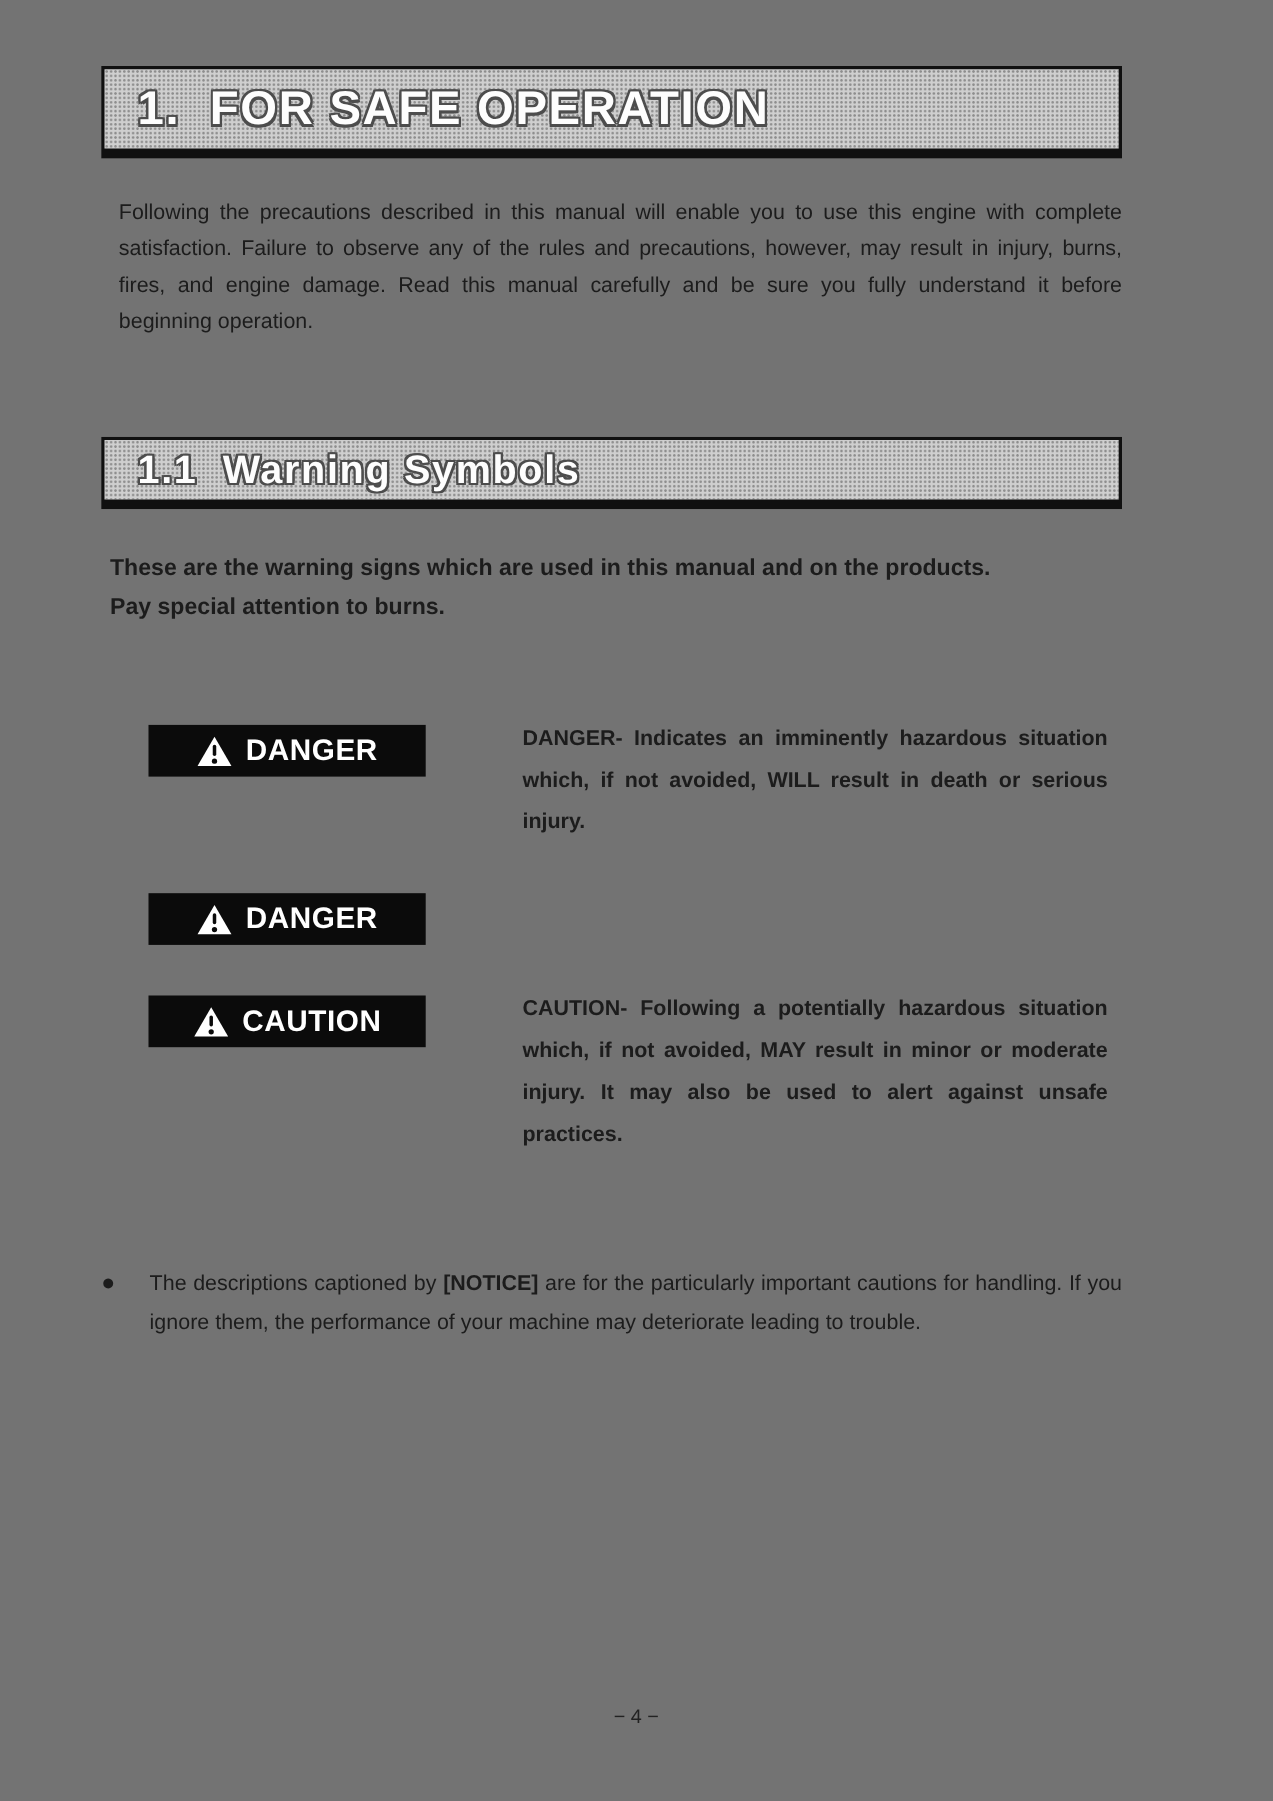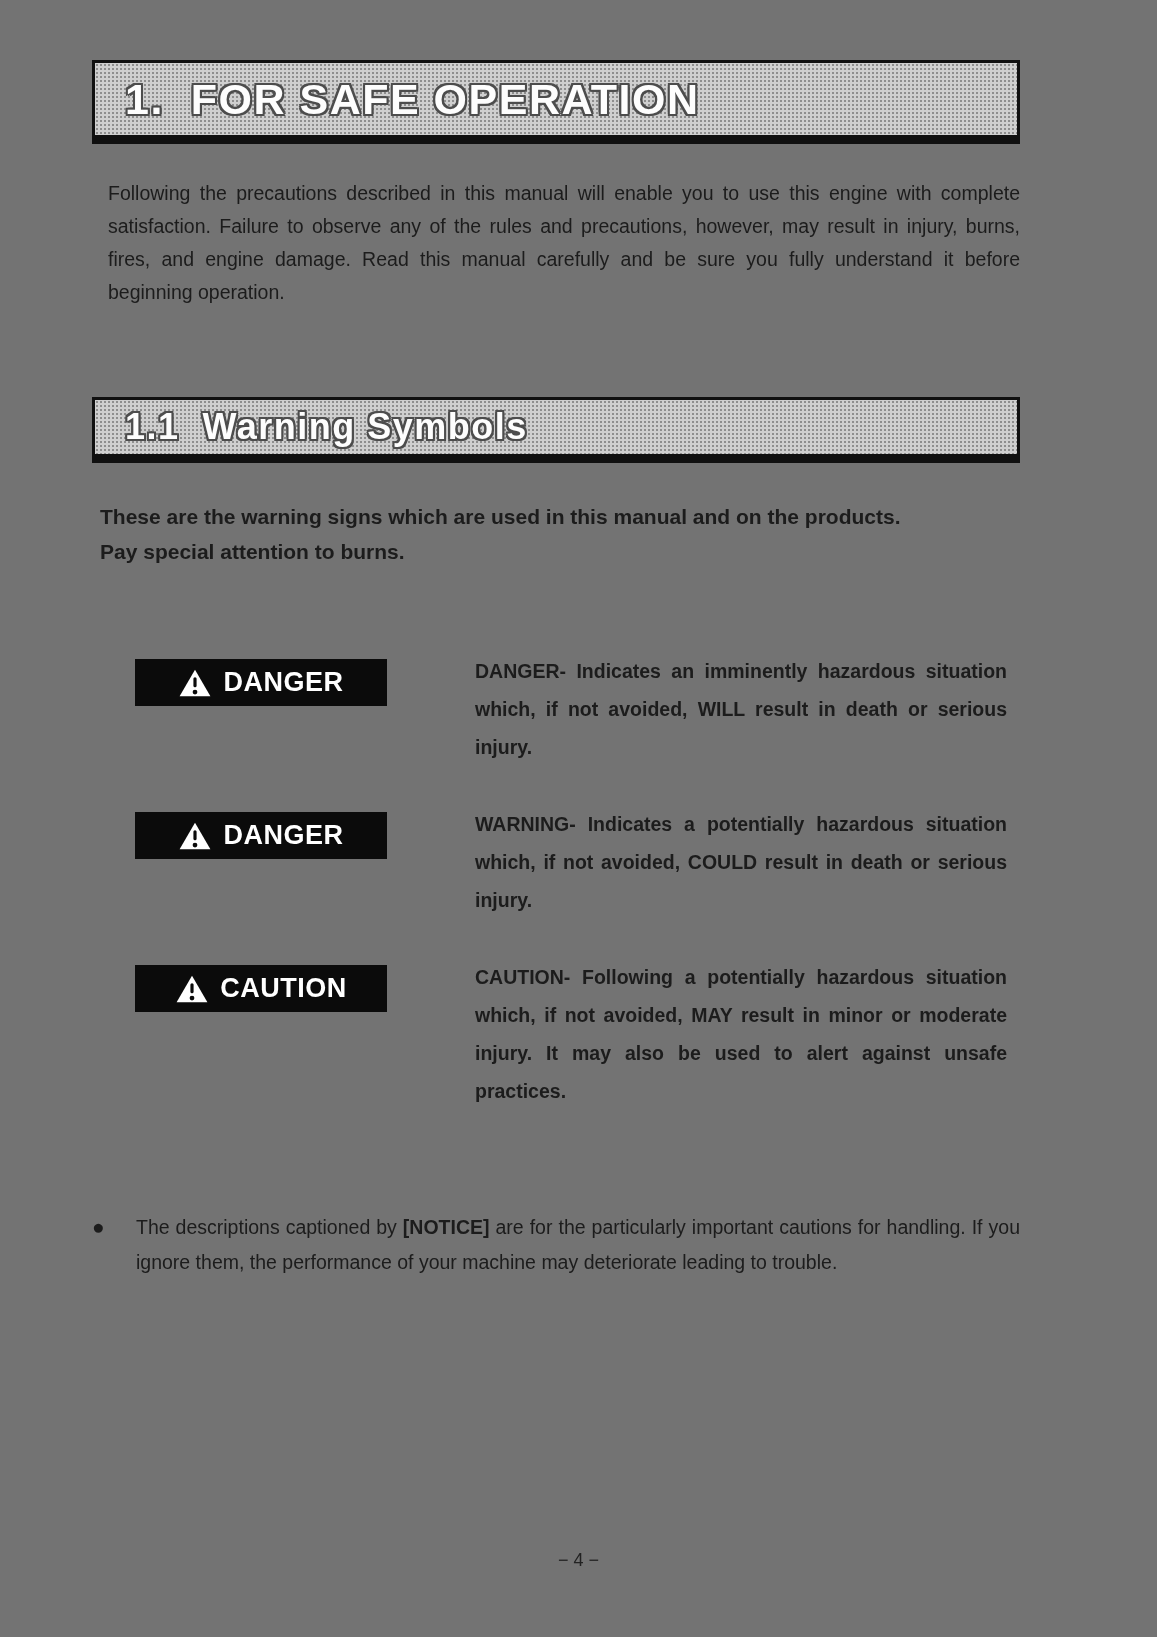--- a/index.html
+++ b/index.html
@@ -160,21 +160,20 @@
         <div class="sign-box">
           <span class="tri-icon">
             <svg viewBox="0 0 64 56" width="34" height="30" aria-hidden="true">
               <path d="M32 3 L61 53 L3 53 Z" fill="#ffffff"></path>
               <rect x="29" y="17" width="6" height="19" rx="3" fill="#0b0b0b"></rect>
               <circle cx="32" cy="45" r="4.5" fill="#0b0b0b"></circle>
             </svg>
           </span>
           <span class="sign-label">DANGER</span>
         </div>
-        <p class="sign-desc">WARNING- Indicates a potentially hazardous situation which, if not avoided, COULD result in death or serious injury.</p>
       </div>
 
       <div class="symbol-row">
         <div class="sign-box">
           <span class="tri-icon">
             <svg viewBox="0 0 64 56" width="34" height="30" aria-hidden="true">
               <path d="M32 3 L61 53 L3 53 Z" fill="#ffffff"></path>
               <rect x="29" y="17" width="6" height="19" rx="3" fill="#0b0b0b"></rect>
               <circle cx="32" cy="45" r="4.5" fill="#0b0b0b"></circle>
             </svg>

